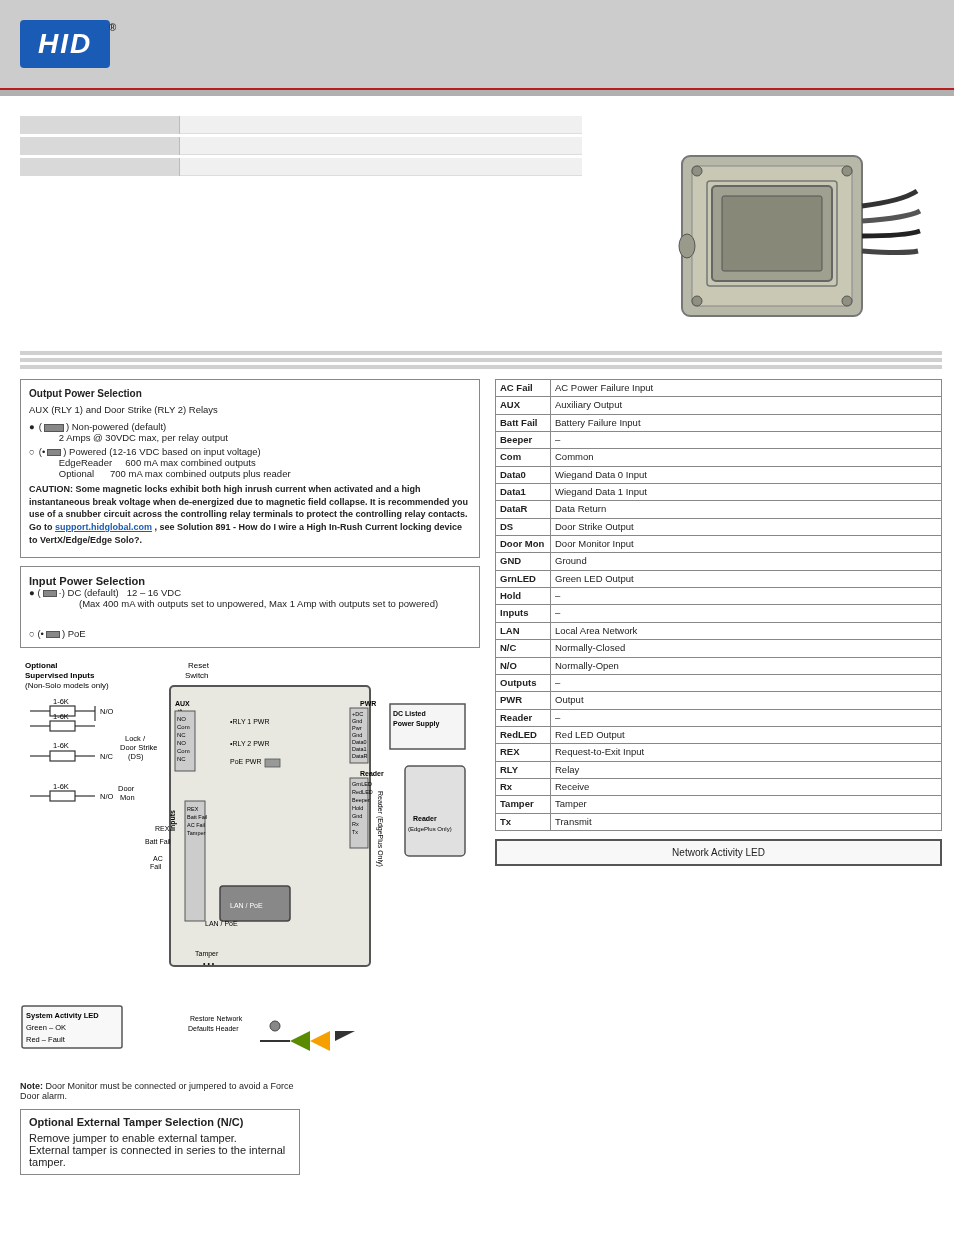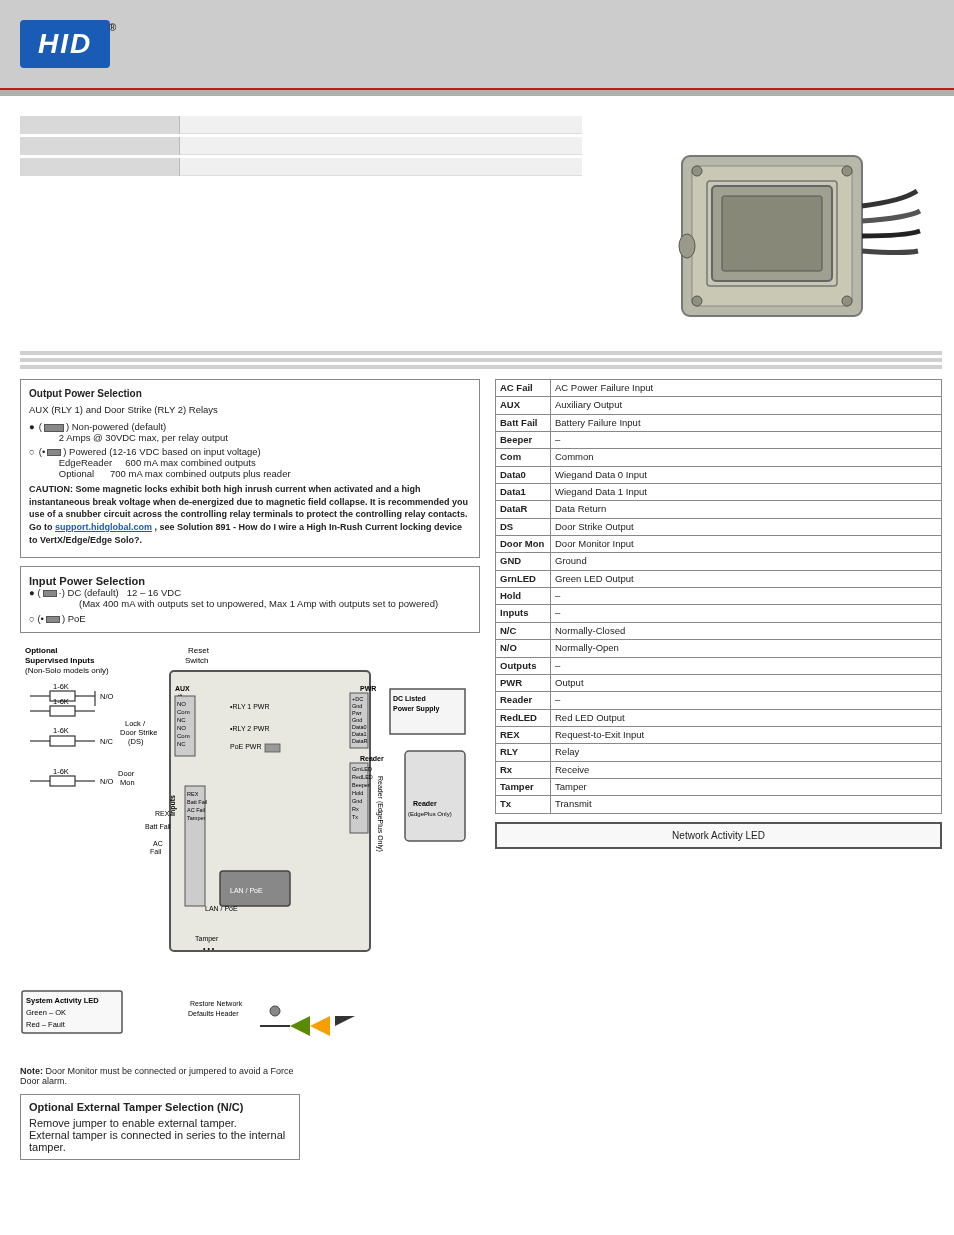--- a/index.html
+++ b/index.html
@@ -334,21 +334,21 @@
 
         <div class="bullet">
           <span class="bullet-sym">●</span>
           <span>
             (<span class="rect-sym-sm"></span>·) <span>DC (default)</span>
             &nbsp;&nbsp;<span>12 – 16 VDC</span><br>
             <span style="margin-left:50px;">(Max 400 mA with outputs set to unpowered, Max 1 Amp with outputs set to powered)</span>
           </span>
         </div>
 
-        <div class="bullet" style="margin-top:4px;">
+        <div class="bullet" style="margin-top:19px;">
           <span class="bullet-sym">○</span>
           <span>
             (•<span class="rect-sym-sm"></span>) <span>PoE</span>
           </span>
         </div>
       </div>
 
       <div id="diagram-canvas">
         <svg viewBox="0 0 460 420" width="460" height="420" xmlns="http://www.w3.org/2000/svg" style="font-family:Arial,sans-serif; font-size:8px;">
 
@@ -545,20 +545,24 @@
             </tr>
             <tr>
               <td>Hold</td>
               <td>–</td>
             </tr>
             <tr>
               <td>Inputs</td>
               <td>–</td>
             </tr>
             <tr>
+              <td>LAN</td>
+              <td>Local Area Network</td>
+            </tr>
+            <tr>
               <td>N/C</td>
               <td>Normally-Closed</td>
             </tr>
             <tr>
               <td>N/O</td>
               <td>Normally-Open</td>
             </tr>
             <tr>
               <td>Outputs</td>
               <td>–</td>

